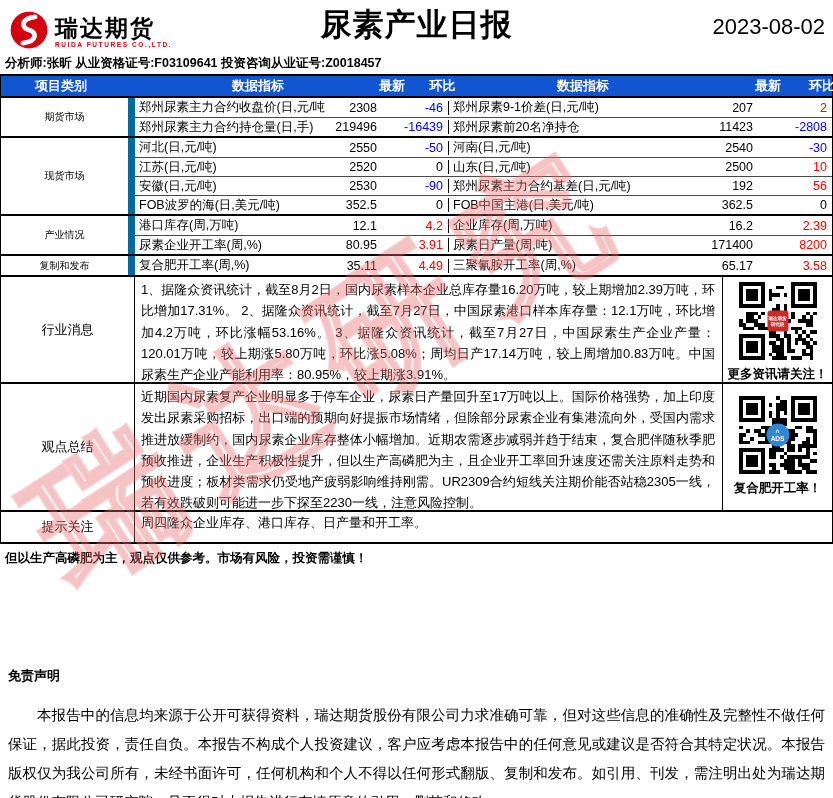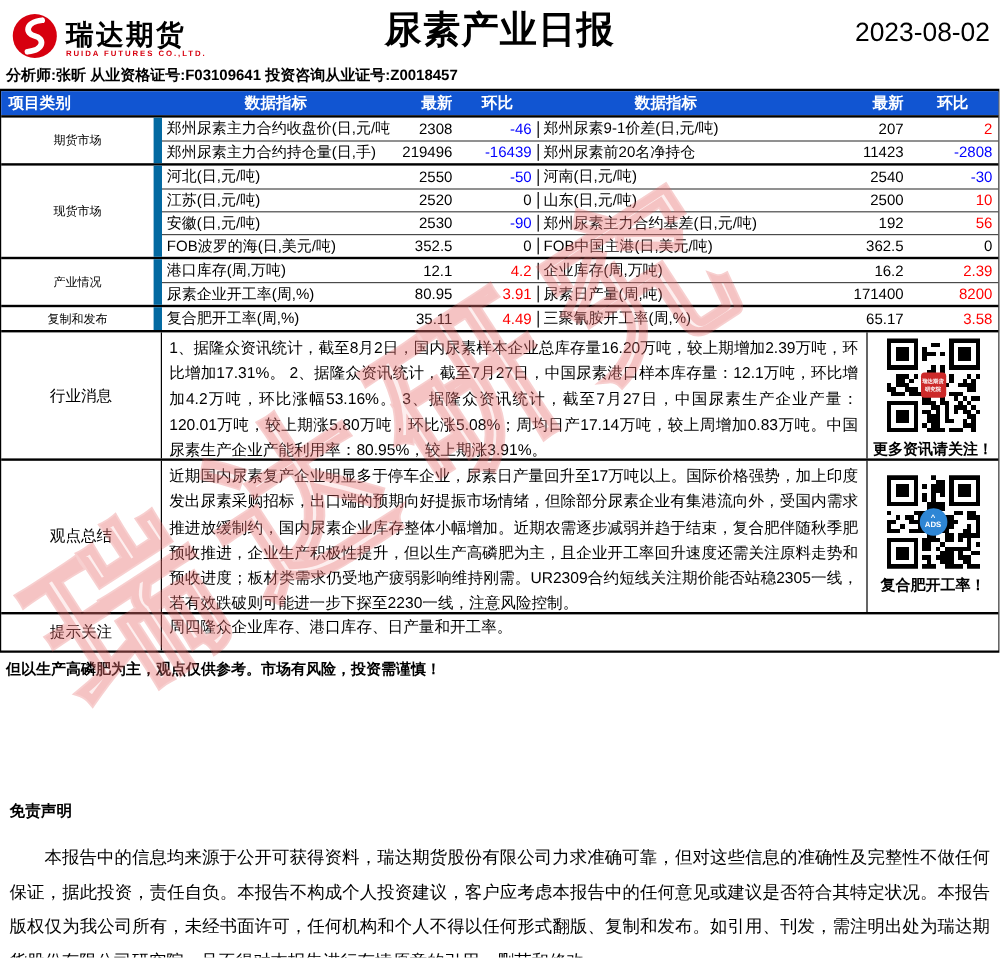--- a/index.html
+++ b/index.html
@@ -19,21 +19,21 @@
   .brand { font-size:23px; font-weight:900; letter-spacing:2px; line-height:25px; }
   .brand-sub { font-size:6.5px; color:var(--brand); letter-spacing:1.6px; font-weight:700; }
   .doc-title { position:absolute; left:50%; top:4px; transform:translateX(-50%);
     font-size:31px; font-weight:900; letter-spacing:1px; white-space:nowrap; }
   .doc-date { position:absolute; right:8px; top:14px; font-size:22px; }
   .analyst { position:absolute; left:5px; top:55px; font-size:12.5px; font-weight:600; }
 
   
   .tbl { position:relative; z-index:1; width:833px; border:1px solid #000; border-top:2px solid #000; border-bottom:2px solid #000; }
   .hdr { display:grid; grid-template-columns:134px 190px 60px 64px 212px 100px 71px;
-    background:var(--header-bg); color:#fff; font-weight:700; font-size:13px; height:20px; align-items:center; }
+    background:var(--header-bg); color:#fff; font-weight:700; font-size:13px; height:20px; align-items:center;padding-left:28px; }
   .hdr .h-cat { padding-left:6px; }
   .hdr .h-c { text-align:center; }
   .hdr .h-r { text-align:right; padding-right:8px; }
   .hdr .h-r2 { text-align:center; padding-right:5px; }
 
   .grp { display:grid; grid-template-columns:134px 1fr; border-top:2px solid #000; }
   .grp-cat { border-right:7px solid #0369a1; display:flex; align-items:center; justify-content:center;
     font-size:10px; }
   .r { display:grid; grid-template-columns:190px 60px 64px 212px 100px 71px; height:19px; align-items:center; font-size:12.5px; }
   .r + .r { border-top:1px solid #4a4a4a; }

